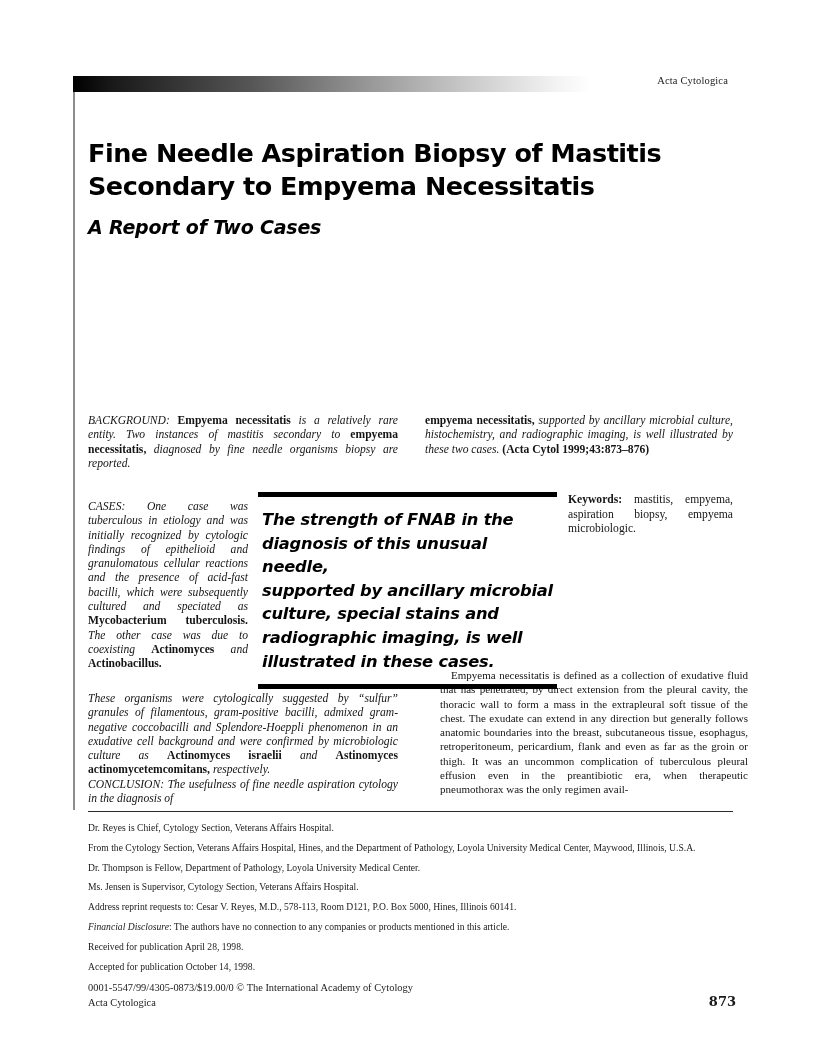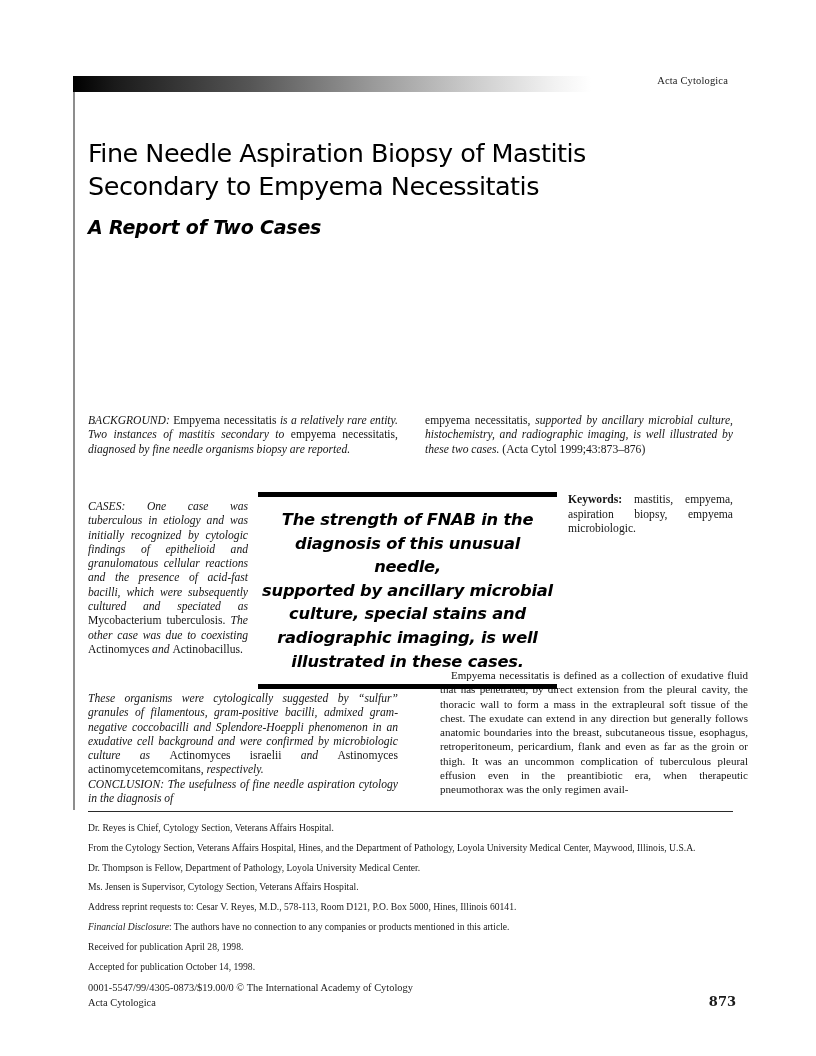--- a/index.html
+++ b/index.html
@@ -52,21 +52,21 @@
 
   
   .title-block {
     position: absolute;
     left: 88px;
     top: 137px;
     width: 620px;
   }
   .title-main {
     font-family: "DejaVu Sans", "Liberation Sans", sans-serif;
-    font-weight: normal;
+    font-weight: bold;
     font-size: 25.5px;
     line-height: 33px;
     letter-spacing: -0.5px;
     color: #000;
     margin: 0;
   }
   .title-sub {
     font-family: "DejaVu Sans", "Liberation Sans", sans-serif;
     font-weight: bold;
     font-style: italic;
@@ -144,21 +144,21 @@
     position: absolute;
     left: 440px;
     top: 668px;
     width: 308px;
     font-size: 11px;
     line-height: 14.3px;
     text-align: justify;
     color: #141414;
   }
   .it { font-style: italic; }
-  .rm { font-style: normal; }
+  .rm { font-style: normal; font-weight: bold; }
   .kw-label { font-weight: bold; }
   .para-indent { text-indent: 11px; }
 
   
   .pullquote {
     position: absolute;
     left: 258px;
     top: 492px;
     width: 299px;
   }
@@ -166,21 +166,21 @@
     width: 100%;
     height: 5px;
     background: #000;
   }
   .pq-text {
     font-family: "DejaVu Sans", "Liberation Sans", sans-serif;
     font-weight: bold;
     font-style: italic;
     font-size: 16.3px;
     line-height: 23.6px;
-    text-align: center;
+    text-align: left;
     color: #000;
     padding: 11px 4px 11px 4px;
     letter-spacing: -0.2px;
   }
 
   
   .rule-horiz {
     position: absolute;
     left: 88px;
     top: 811px;

